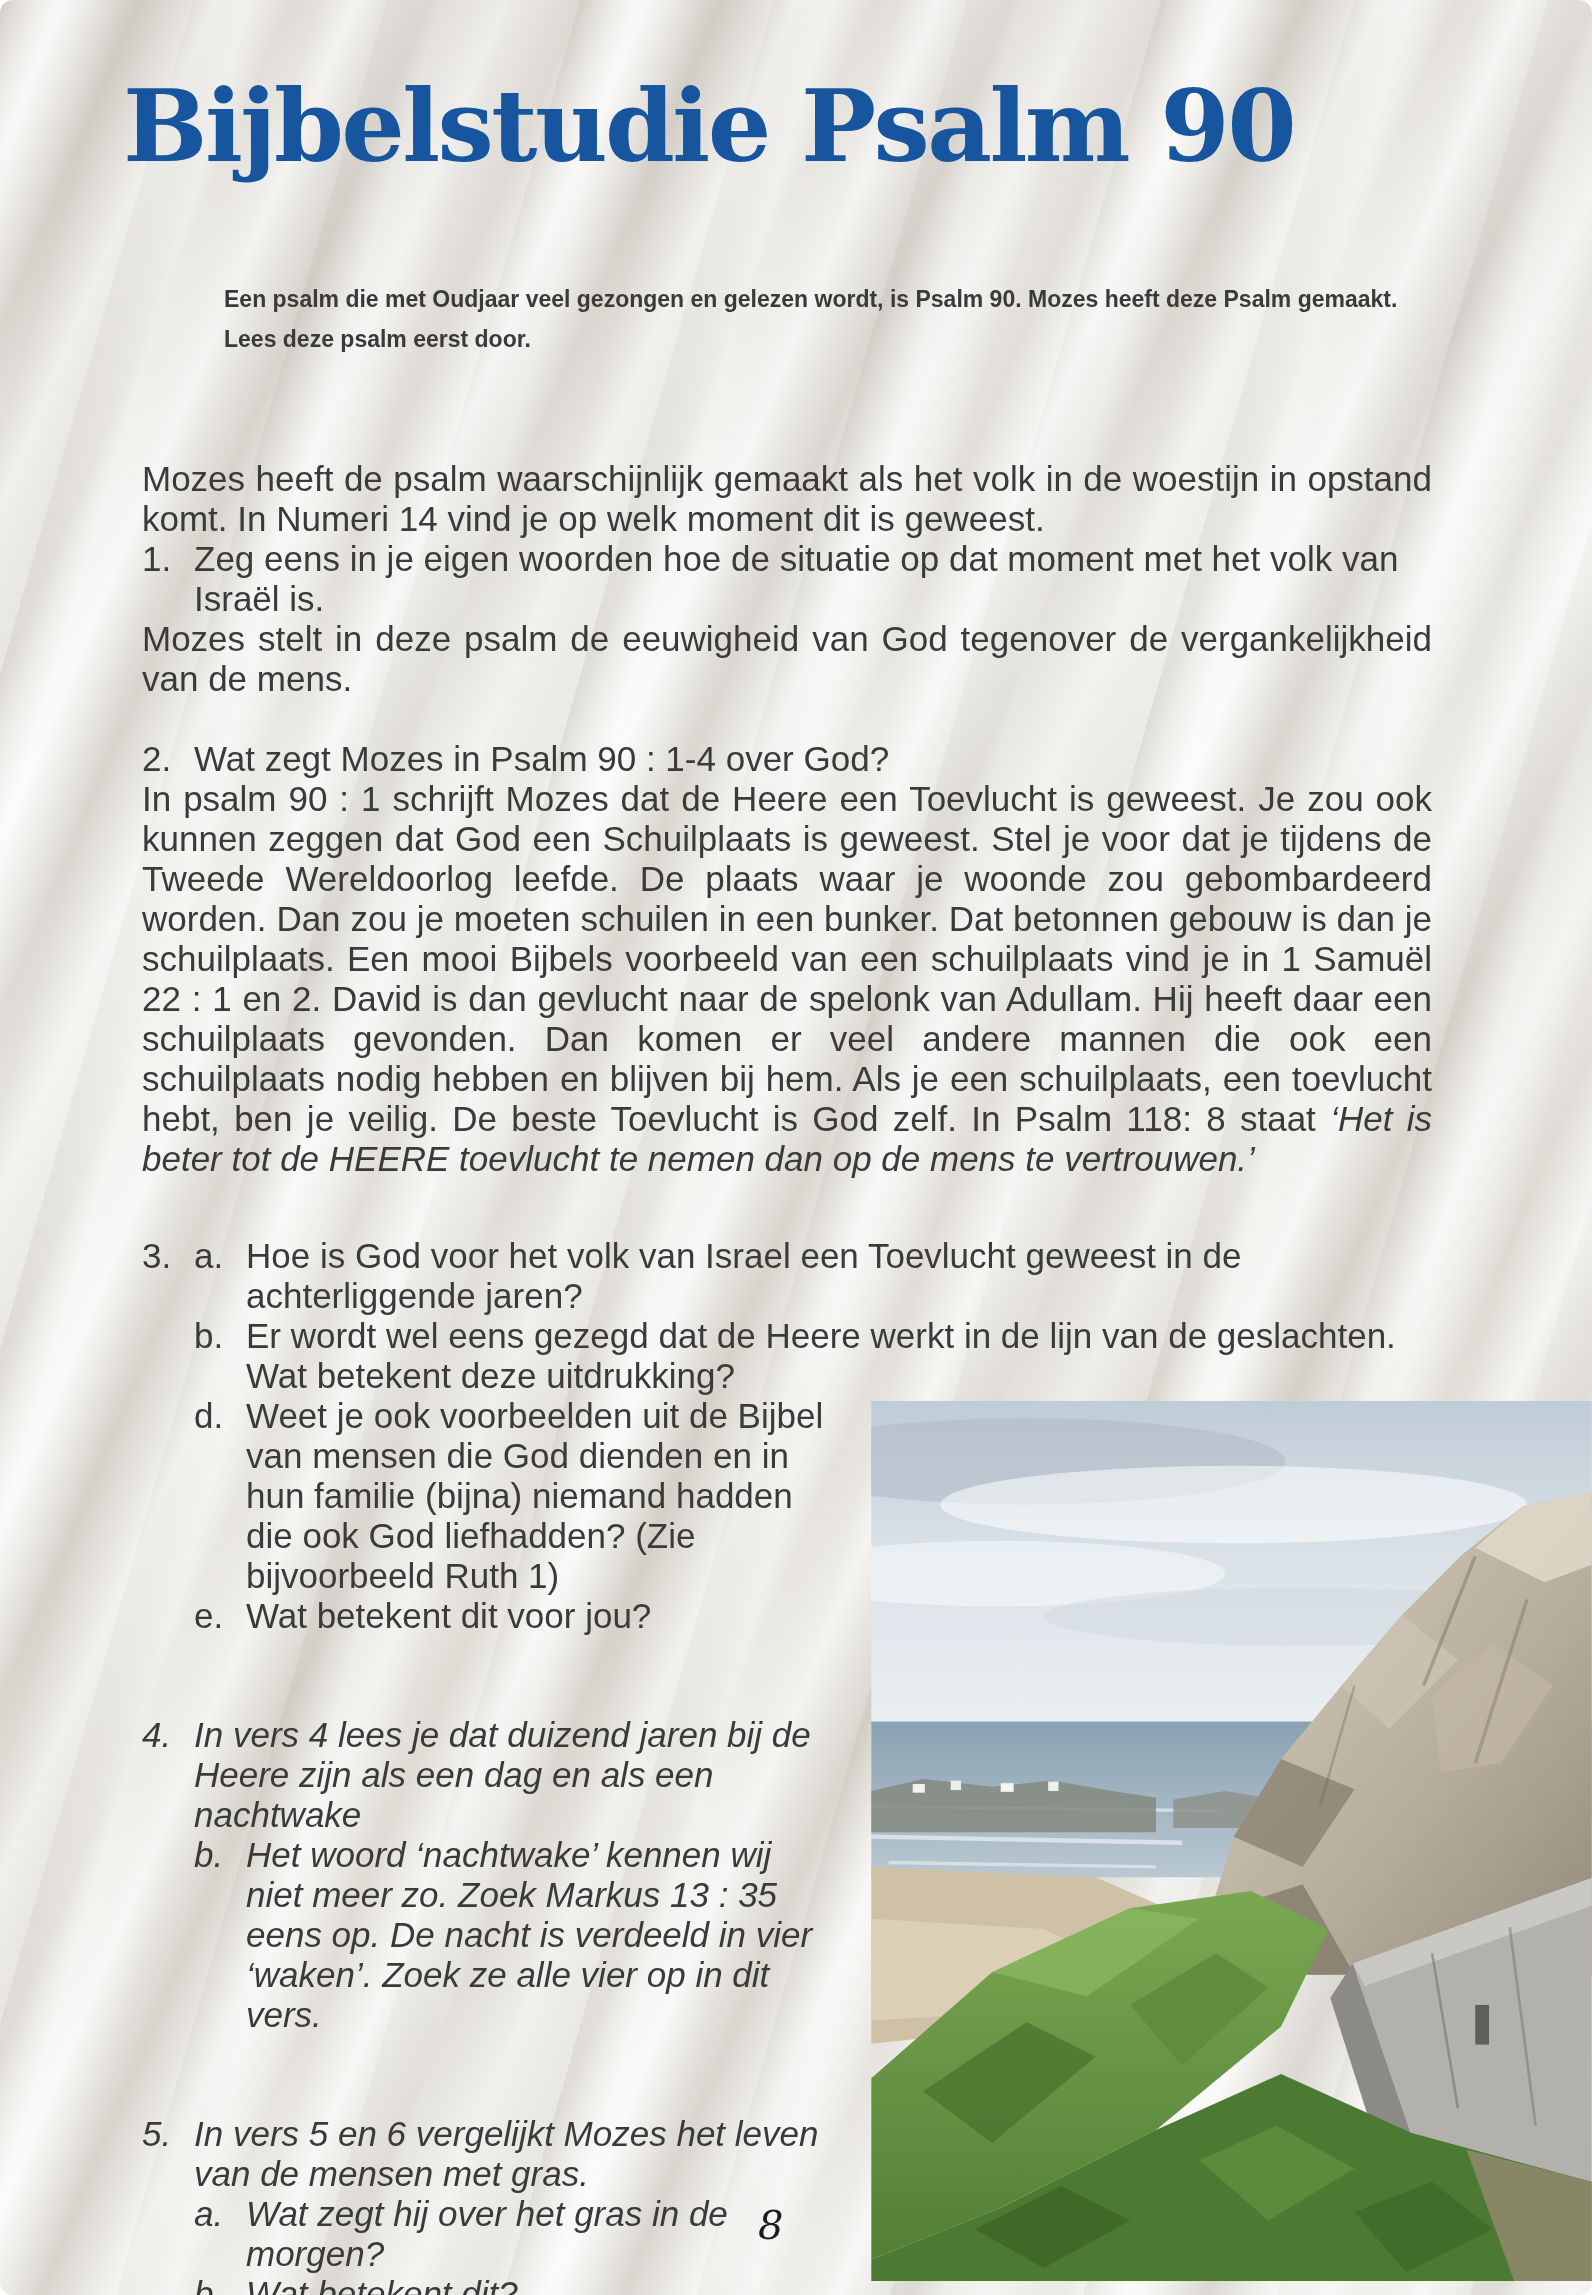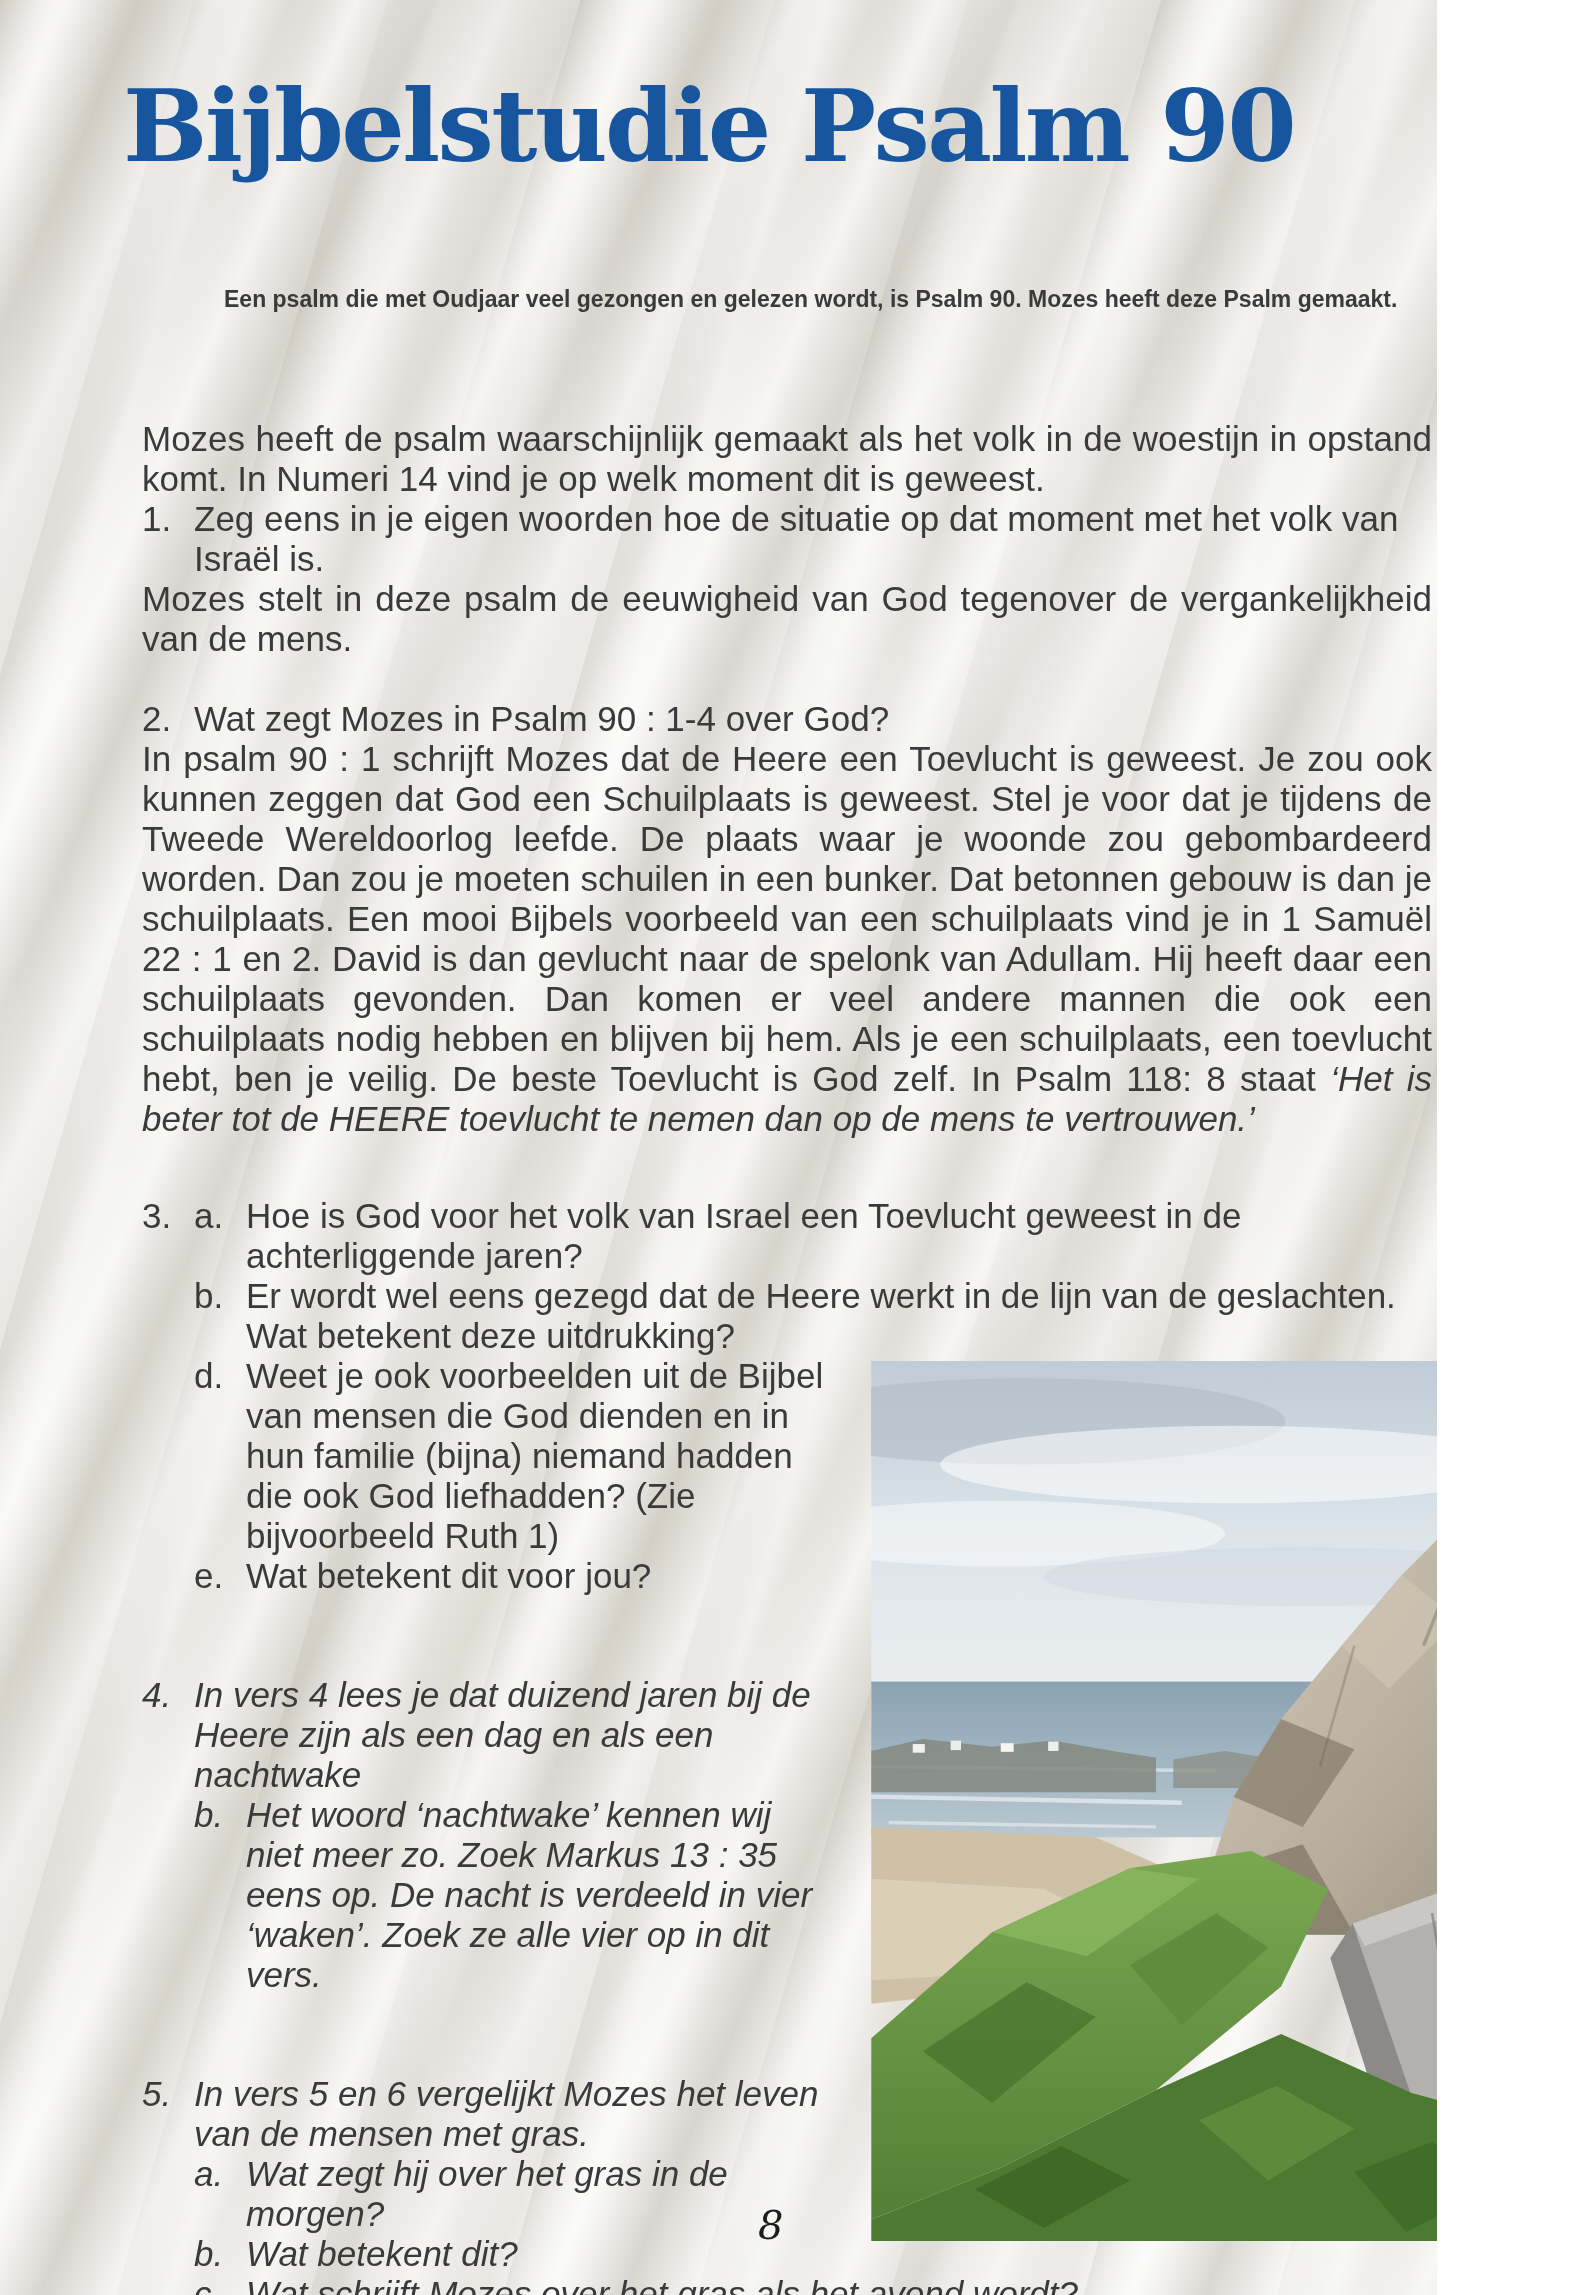--- a/index.html
+++ b/index.html
@@ -1,34 +1,35 @@
 <!DOCTYPE html>
 <html style="font-size:14px"><head>
 <meta charset="utf-8">
 <style>
   * { box-sizing: border-box; }
   html, body { margin: 0; padding: 0; background: #ffffff; }
 
   .page {
     position: relative;
-    width: 1437px;
+    width: 1592px;
     height: 2295px;
     overflow: hidden;
     font-family: "Liberation Sans", sans-serif;
     color: #3a3a3a;
     background-color: #e9e6e1;
     background-image:
       repeating-linear-gradient(113deg,
         rgba(255,255,255,0) 0px, rgba(255,255,255,0.70) 60px,
         rgba(188,182,172,0.28) 129px, rgba(255,255,255,0.55) 198px,
         rgba(255,255,255,0) 268px),
       repeating-linear-gradient(106deg,
         rgba(171,164,152,0.20) 0px, rgba(255,255,255,0.45) 52px,
         rgba(204,198,188,0.25) 121px, rgba(255,255,255,0) 186px),
       linear-gradient(165deg, #d9d5ce 0%, #edece8 35%, #e1ded7 65%, #f1f0ed 100%);
+    border-radius: 13px;
   }
 
   .content { position: absolute; left: 142px; top: 0; width: 1450px; }
 
   .title {
     margin: 73px 0 0 -19px;
     font-family: "DejaVu Serif", serif;
     font-weight: 700;
     font-size: 100px;
     line-height: 1.06;
@@ -83,20 +84,21 @@
 </head>
 <body>
 
 <div class="page">
   <div class="content">
 
     <h1 class="title">Bijbelstudie Psalm 90</h1>
 
     <div class="intro">
       <p>Een psalm die met Oudjaar veel gezongen en gelezen wordt, is Psalm 90. Mozes heeft deze Psalm gemaakt.</p>
+      <p>Lees deze psalm eerst door.</p>
     </div>
 
     <div class="bodywrap">
 
       <p class="para first">Mozes heeft de psalm waarschijnlijk gemaakt als het volk in de woestijn in opstand komt. In Numeri 14 vind je op welk moment dit is geweest.</p>
 
       <div class="hang1"><span class="num">1.</span><span>Zeg eens in je eigen woorden hoe de situatie op dat moment met het volk van Israël is.</span></div>
 
       <p class="para">Mozes stelt in deze psalm de eeuwigheid van God tegenover de vergankelijkheid van de mens.</p>
 

